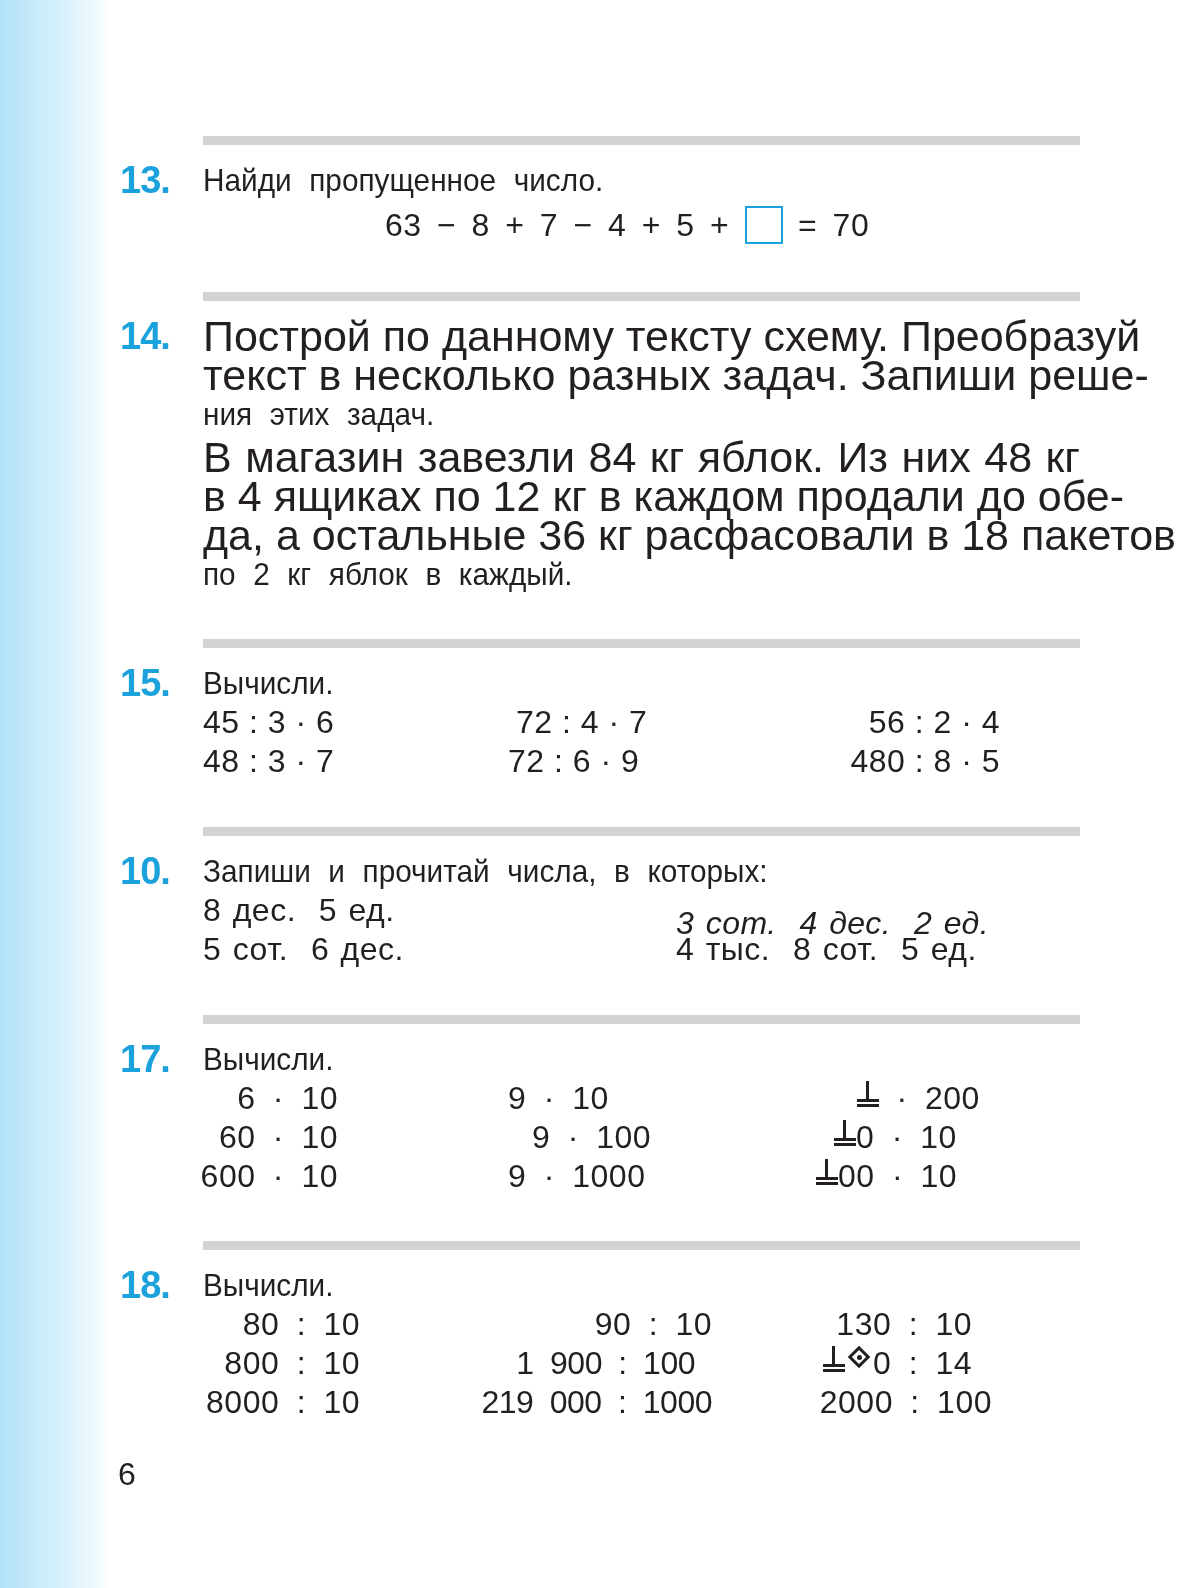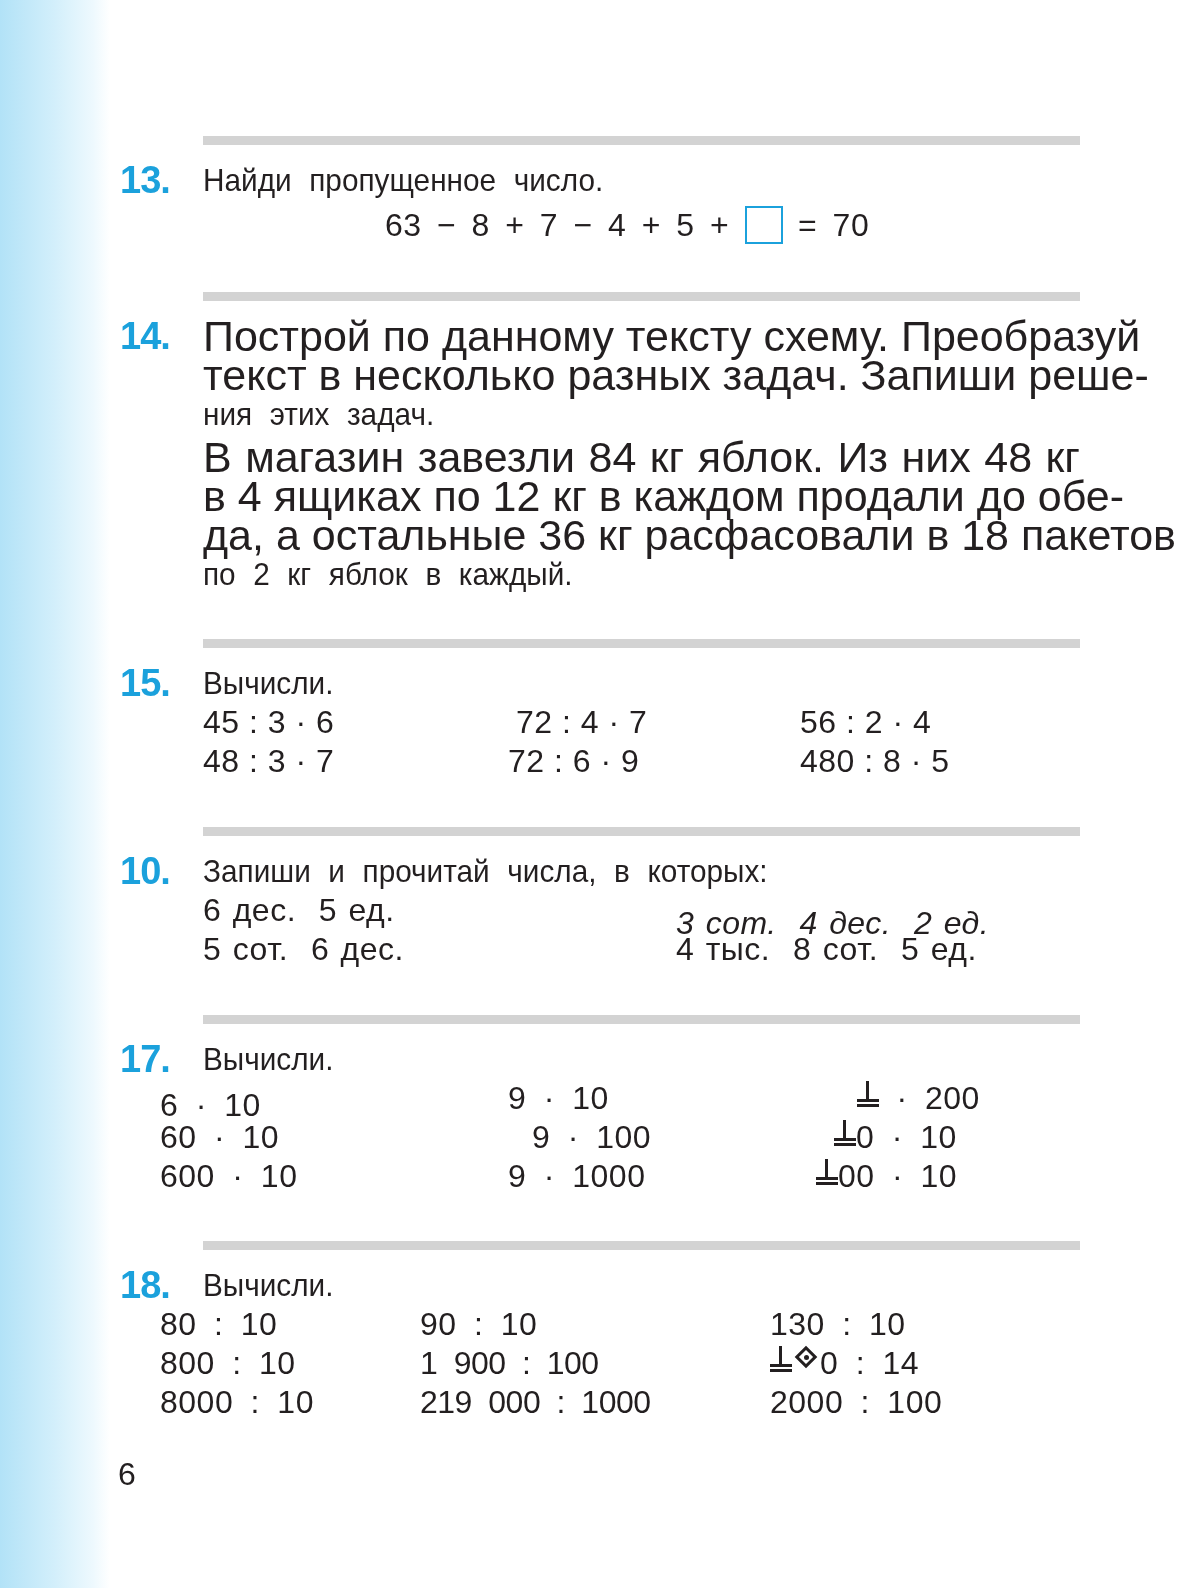--- a/index.html
+++ b/index.html
@@ -29,21 +29,21 @@
     transform: scaleX(0.93); transform-origin: left center;
   }
   .just {
     position: absolute; left: 83px; width: 877px; font-size: 43px; line-height: 39px;
     text-align: justify; text-align-last: justify; white-space: nowrap;
   }
   .cell {
     position: absolute; font-size: 32px; line-height: 39px; white-space: pre;
     letter-spacing: 0.5px;
   }
-  .r { text-align: left; }
+  .r { text-align: right; }
   .box {
     display: inline-block; width: 38px; height: 38px; border: 2px solid #1ba1dc;
     box-sizing: border-box; vertical-align: middle; position: relative; top: -3px;
   }
   .ph {
     display: inline-block; position: relative; width: 22px; height: 30px; vertical-align: baseline;
   }
   .ph i.v { position: absolute; left: 9px; top: 2px; width: 3px; height: 18px; background: #231f20; }
   .ph i.h1 { position: absolute; left: 0; top: 20px; width: 22px; height: 3px; background: #231f20; }
   .ph i.h2 { position: absolute; left: 0; top: 25px; width: 22px; height: 3px; background: #231f20; }
@@ -92,32 +92,32 @@
   <div class="cell r" style="left:680px; width:200px; top:40px">56 : 2 · 4</div>
   <div class="cell" style="left:83px; top:79px">48 : 3 · 7</div>
   <div class="cell" style="left:388px; top:79px">72 : 6 · 9</div>
   <div class="cell r" style="left:680px; width:200px; top:79px">480 : 8 · 5</div>
 </div>
 
 <div class="rule" style="top:827px"></div>
 <div class="task" style="top:851px">
   <div class="num">10.</div>
   <div class="txt" style="top:1px">Запиши и прочитай числа, в которых:</div>
-  <div class="cell" style="left:83px; top:40px; word-spacing:2px;">6 дес.  5 ед.</div>
+  <div class="cell" style="left:83px; top:40px; word-spacing:2px;">8 дес.  5 ед.</div>
   <div class="cell" style="left:556px; top:53px; word-spacing:2px;font-style:italic;">3 сот.  4 дес.  2 ед.</div>
   <div class="cell" style="left:83px; top:79px; word-spacing:2px;">5 сот.  6 дес.</div>
   <div class="cell" style="left:556px; top:79px; word-spacing:2px;">4 тыс.  8 сот.  5 ед.</div>
 </div>
 
 <div class="rule" style="top:1015px"></div>
 <div class="task" style="top:1039px">
   <div class="num">17.</div>
   <div class="txt" style="top:1px">Вычисли.</div>
 
-  <div class="cell r" style="left:40px; width:178px; top:40px; word-spacing:8px;margin-top:7px;">6 · 10</div>
+  <div class="cell r" style="left:40px; width:178px; top:40px; word-spacing:8px;">6 · 10</div>
   <div class="cell r" style="left:40px; width:178px; top:79px; word-spacing:8px;">60 · 10</div>
   <div class="cell r" style="left:40px; width:178px; top:118px; word-spacing:8px;">600 · 10</div>
 
   <div class="cell" style="left:388px; top:40px; word-spacing:8px;">9 · 10</div>
   <div class="cell" style="left:412px; top:79px; word-spacing:8px;">9 · 100</div>
   <div class="cell" style="left:388px; top:118px; word-spacing:8px;">9 · 1000</div>
 
   <div class="cell" style="left:737px; top:40px; word-spacing:8px;"><span class="ph"><i class="v"></i><i class="h1"></i><i class="h2"></i></span> <span>· 200</span></div>
   <div class="cell" style="left:714px; top:79px; word-spacing:8px;"><span class="ph"><i class="v"></i><i class="h1"></i><i class="h2"></i></span><span>0 · 10</span></div>
   <div class="cell" style="left:696px; top:118px; word-spacing:8px;"><span class="ph"><i class="v"></i><i class="h1"></i><i class="h2"></i></span><span>00 · 10</span></div>

